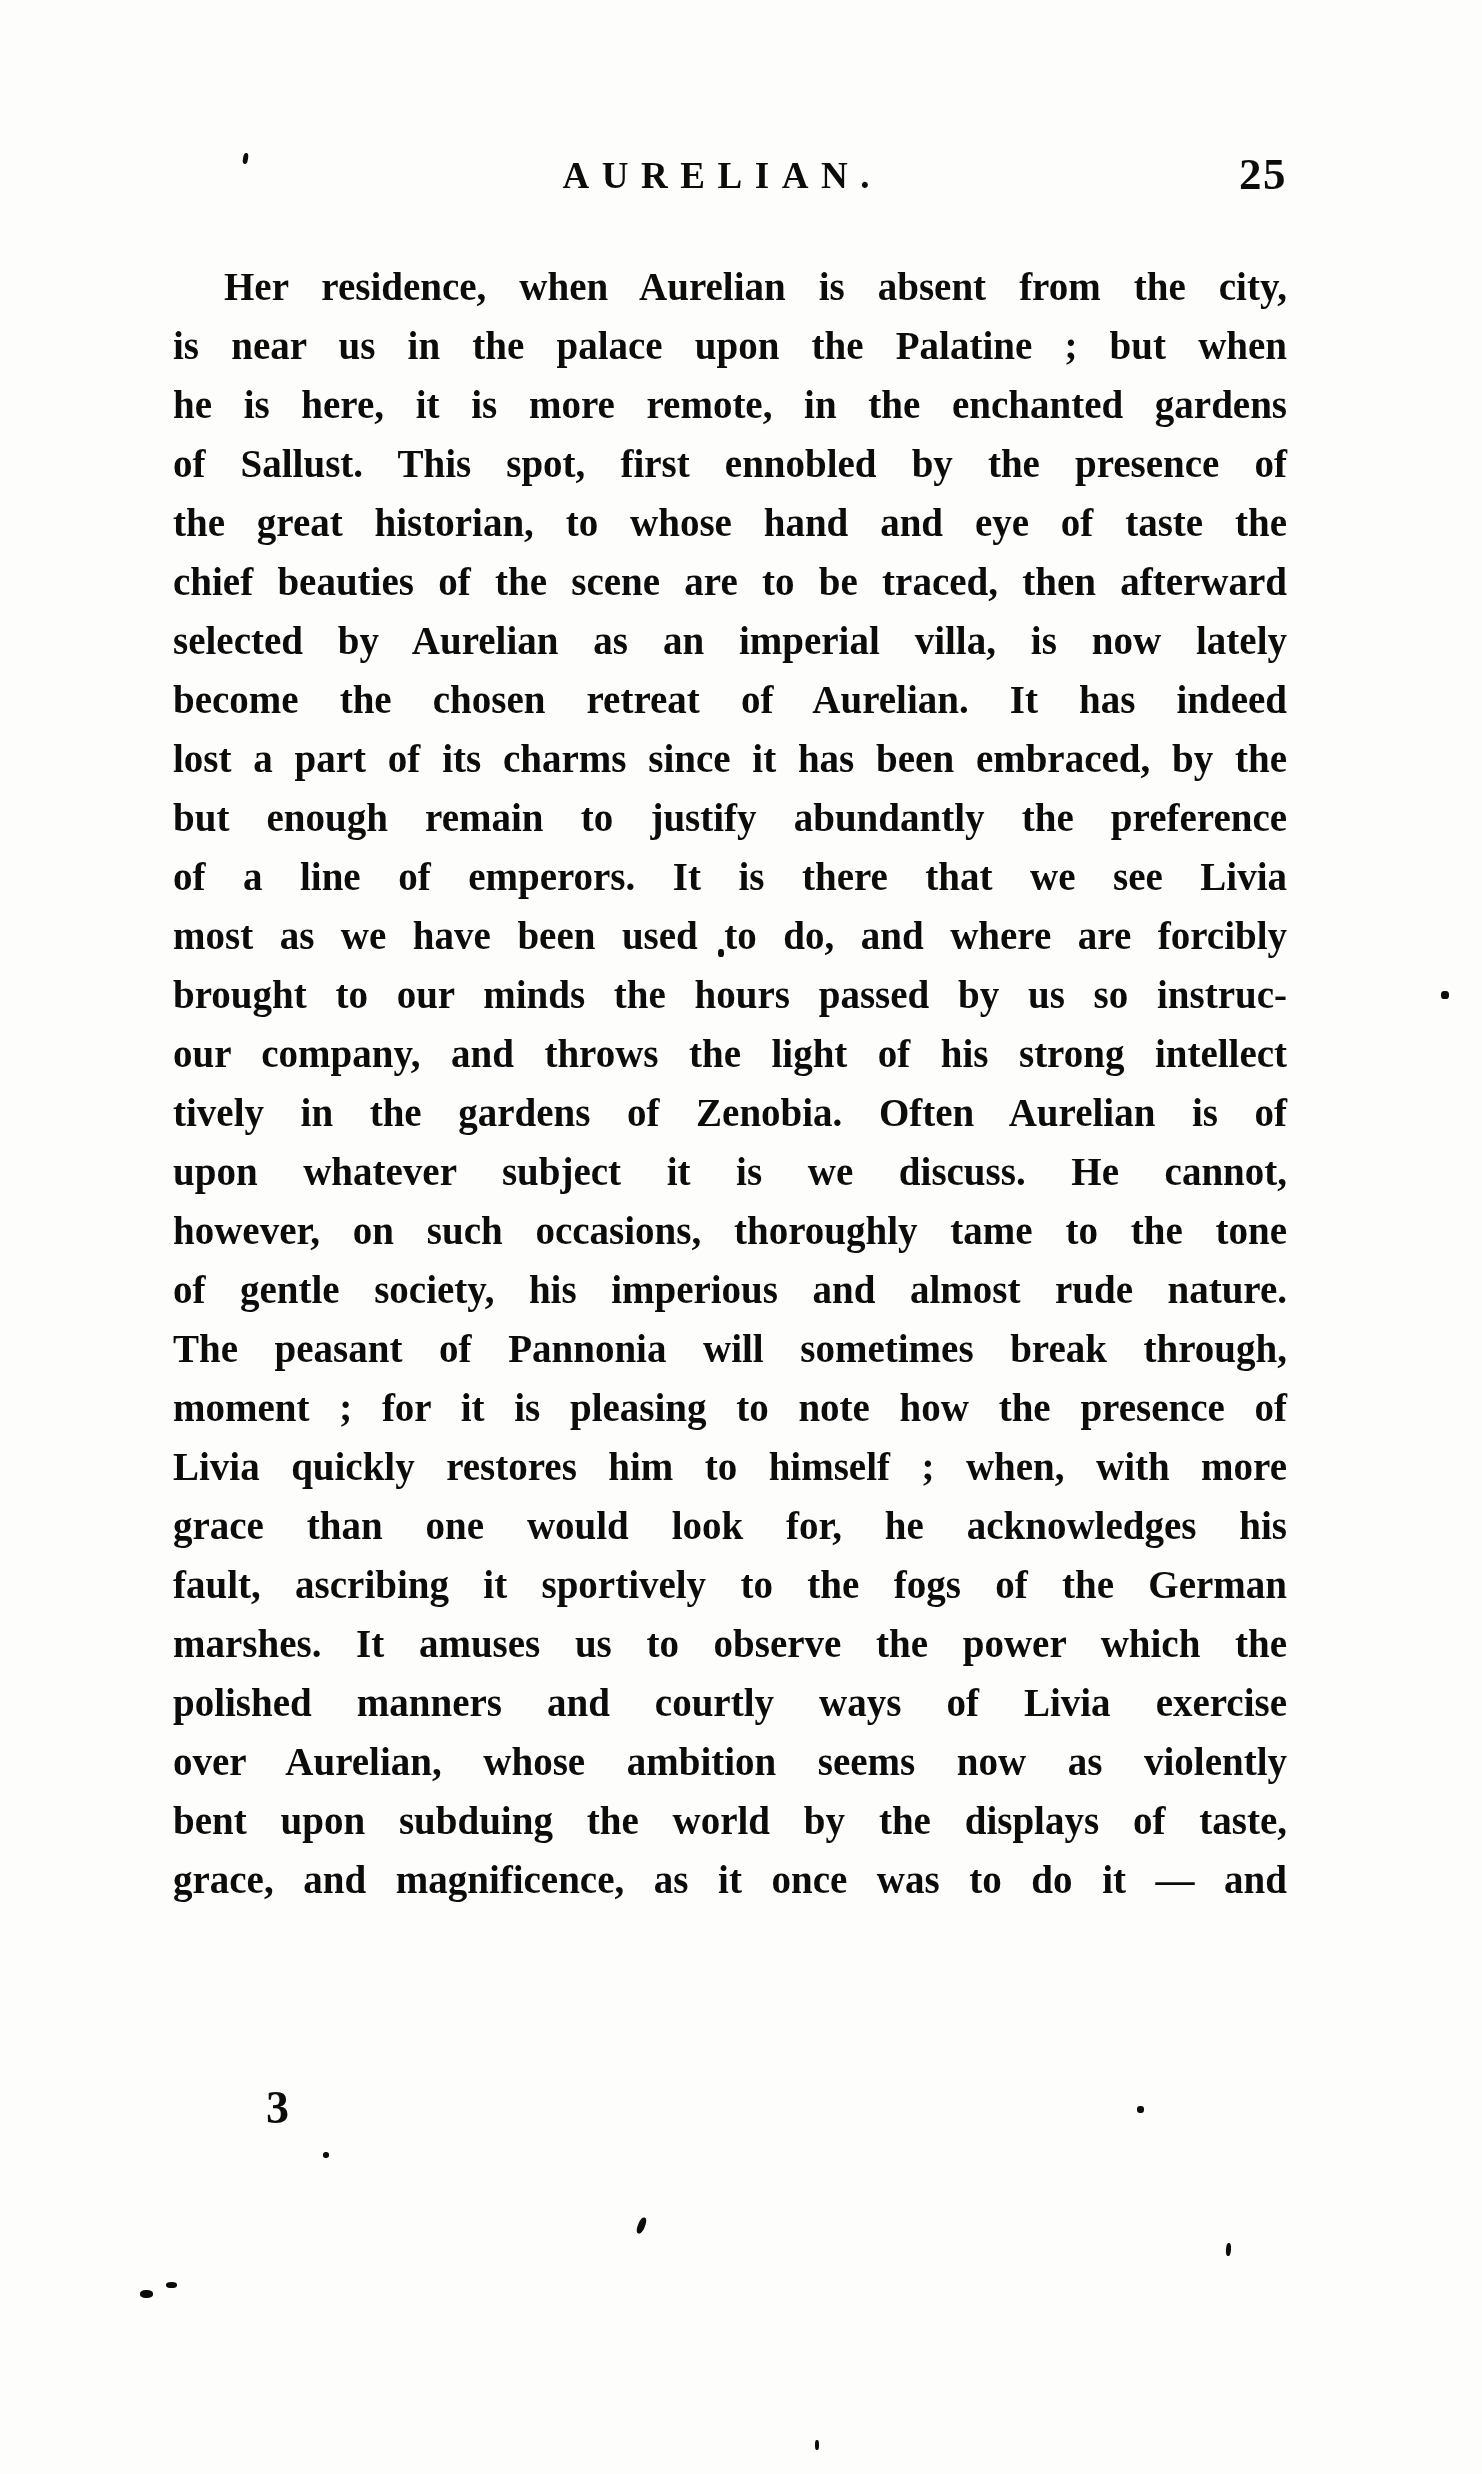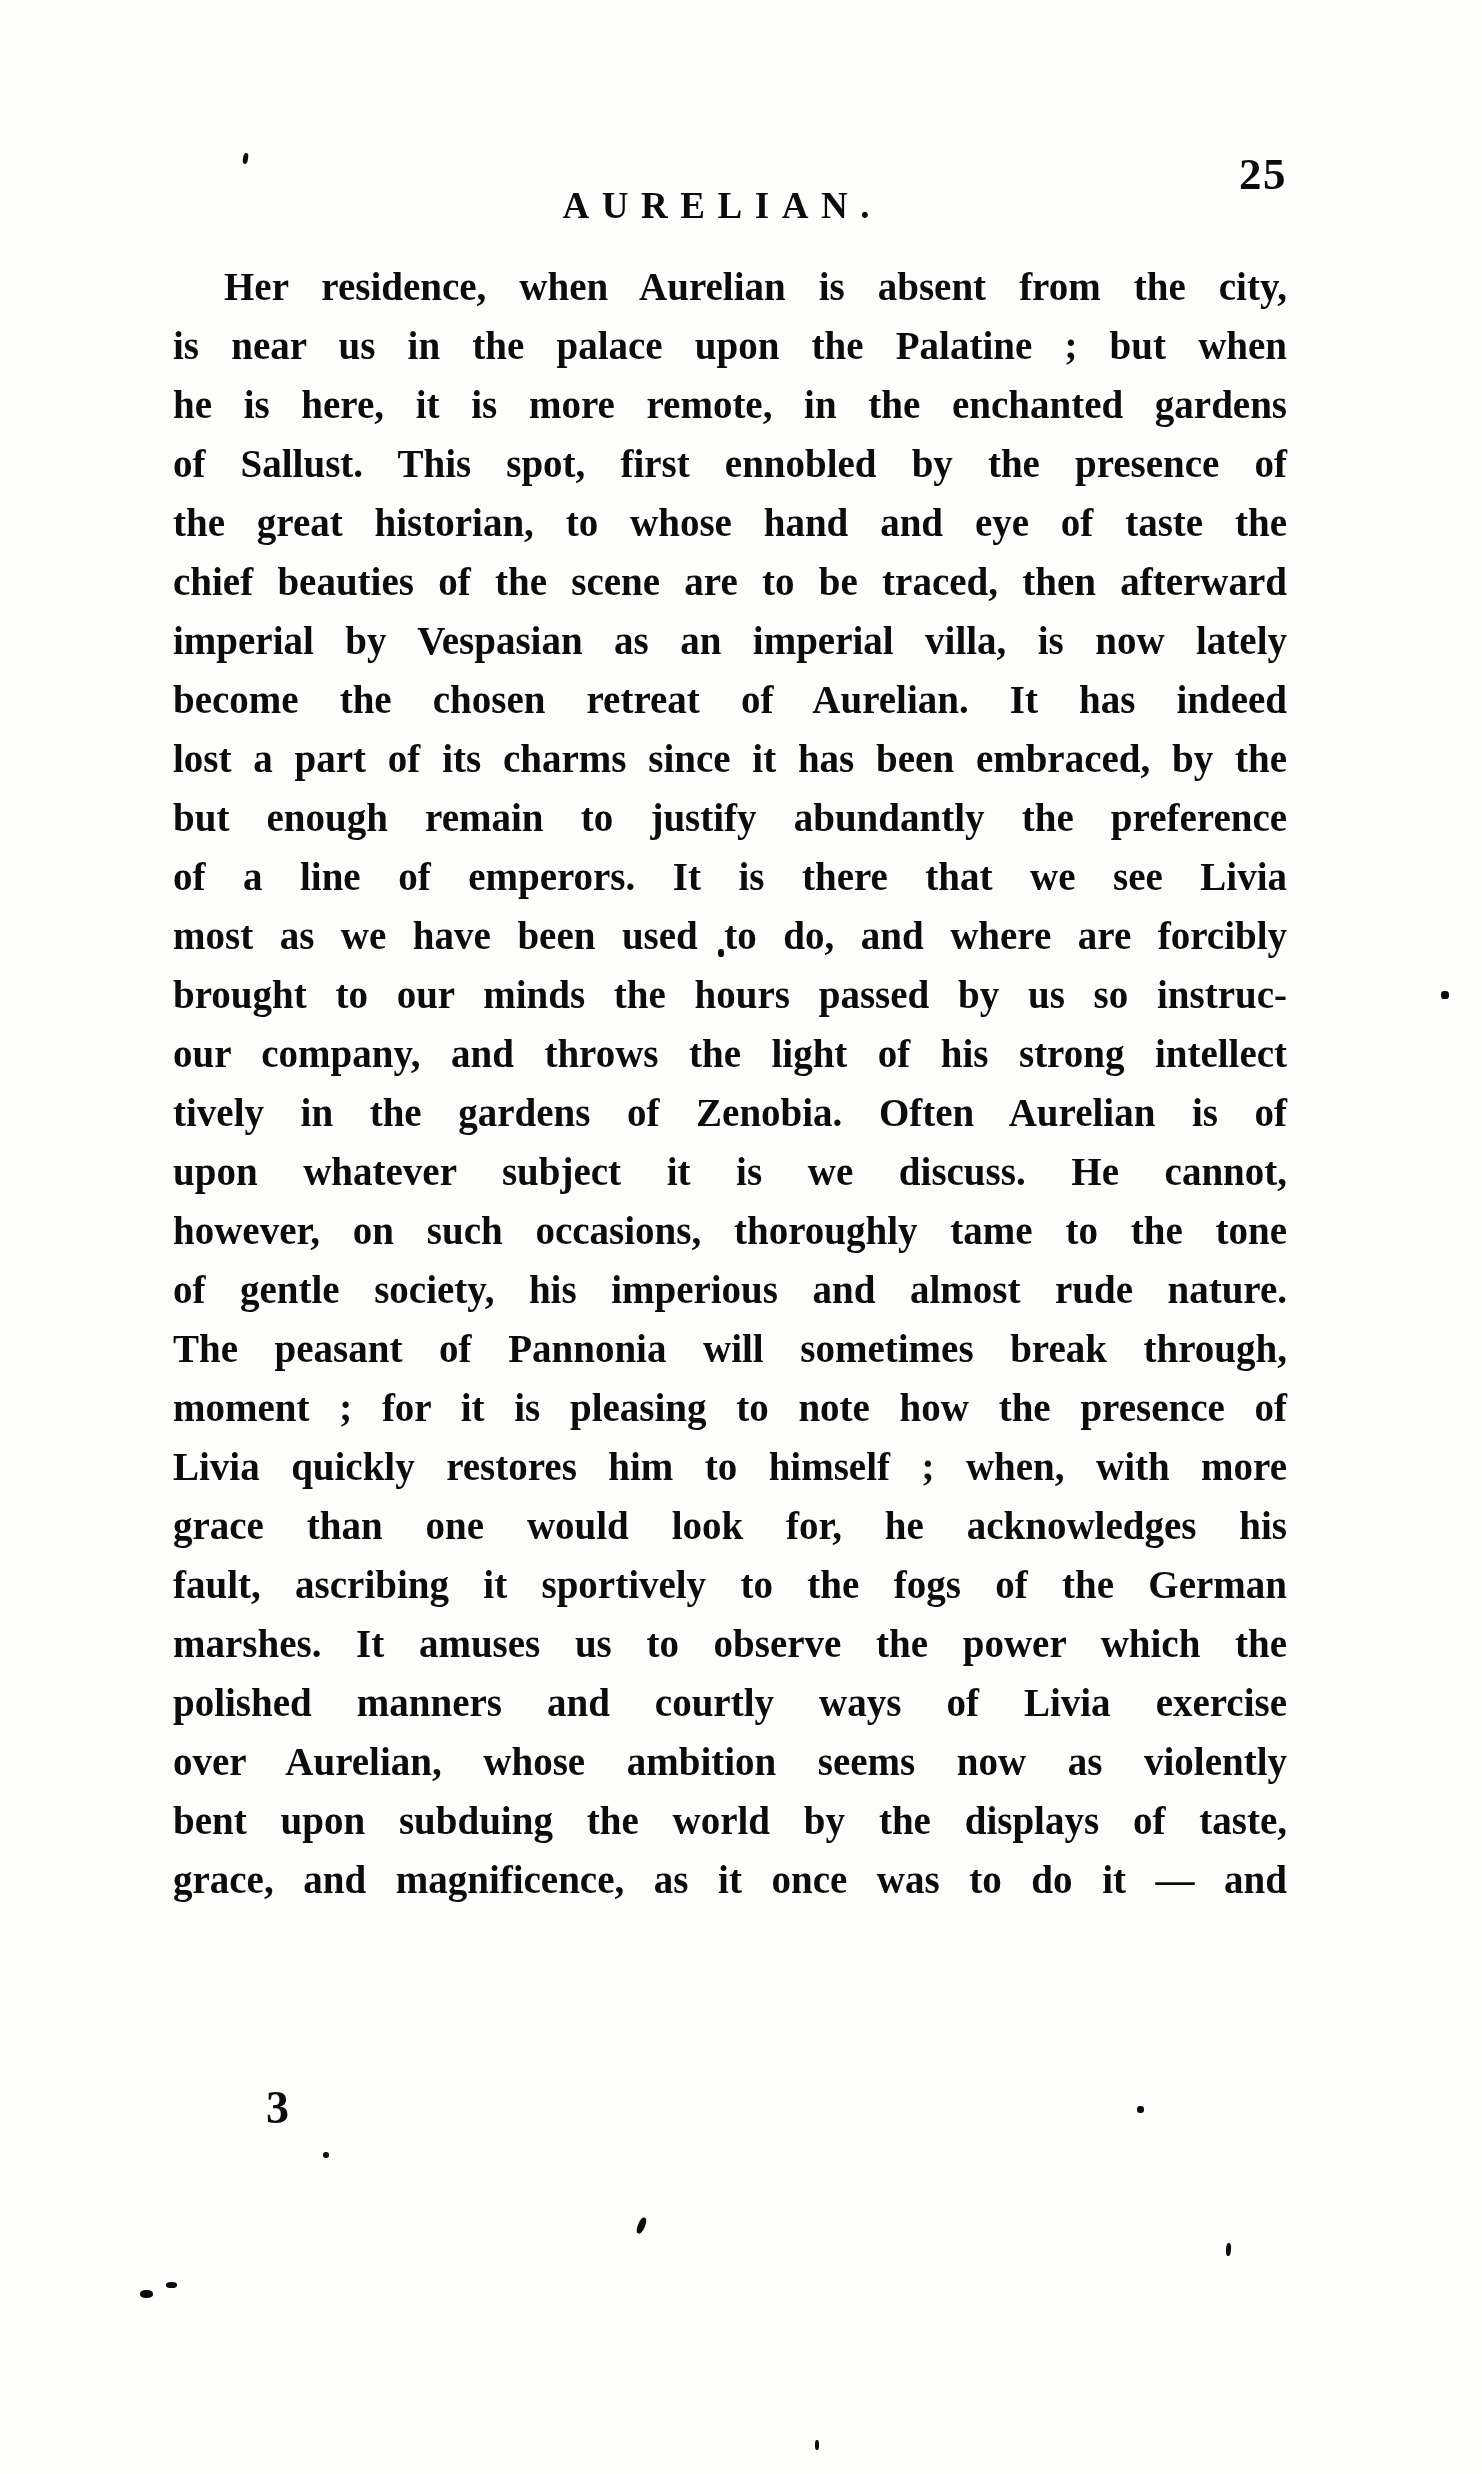--- a/index.html
+++ b/index.html
@@ -5,21 +5,21 @@
   * { margin:0; padding:0; box-sizing:border-box; }
   html,body { background:#ffffff; }
   .page{
     position:relative;
     width:1482px; height:2475px;
     background:var(--paper,#fdfdfc);
     color:var(--ink,#0c0c0c);
     font-family:"Liberation Serif", serif;
     overflow:hidden;
   }
-  .header-band{ position:absolute; left:145px; top:0; width:1142px; height:224px;margin-top:30px; }
+  .header-band{ position:absolute; left:145px; top:0; width:1142px; height:224px; }
   .running-title{
     position:absolute; left:0; top:154px; width:100%;
     text-align:center;
     font-size:37px; font-weight:bold;
     letter-spacing:0.34em; padding-left:0.34em;
     white-space:nowrap;
   }
   .page-number{
     position:absolute; right:195px; top:148px;
     font-size:45px; font-weight:bold;
@@ -57,21 +57,21 @@
   </div>
   <div class="page-number">25</div>
 
   <div class="body-text">
     <div class="line first">Her residence, when Aurelian is absent from the city,</div>
     <div class="line">is near us in the palace upon the Palatine ; but when</div>
     <div class="line">he is here, it is more remote, in the enchanted gardens</div>
     <div class="line">of Sallust. This spot, first ennobled by the presence of</div>
     <div class="line">the great historian, to whose hand and eye of taste the</div>
     <div class="line">chief beauties of the scene are to be traced, then afterward</div>
-    <div class="line">imperial by Vespasian as an imperial villa, is now lately</div>
+    <div class="line">selected by Aurelian as an imperial villa, is now lately</div>
     <div class="line">become the chosen retreat of Aurelian. It has indeed</div>
     <div class="line">lost a part of its charms since it has been embraced, by the</div>
     <div class="line">but enough remain to justify abundantly the preference</div>
     <div class="line">of a line of emperors. It is there that we see Livia</div>
     <div class="line">most as we have been used to do, and where are forcibly</div>
     <div class="line">brought to our minds the hours passed by us so instruc-</div>
     <div class="line">our company, and throws the light of his strong intellect</div>
     <div class="line">tively in the gardens of Zenobia. Often Aurelian is of</div>
     <div class="line">upon whatever subject it is we discuss. He cannot,</div>
     <div class="line">however, on such occasions, thoroughly tame to the tone</div>

